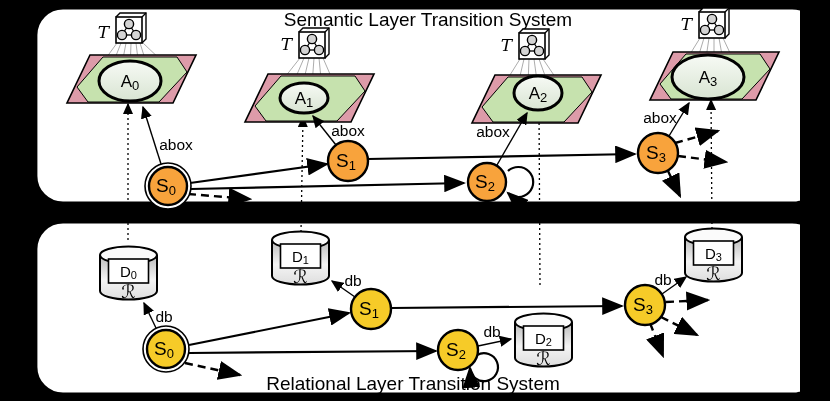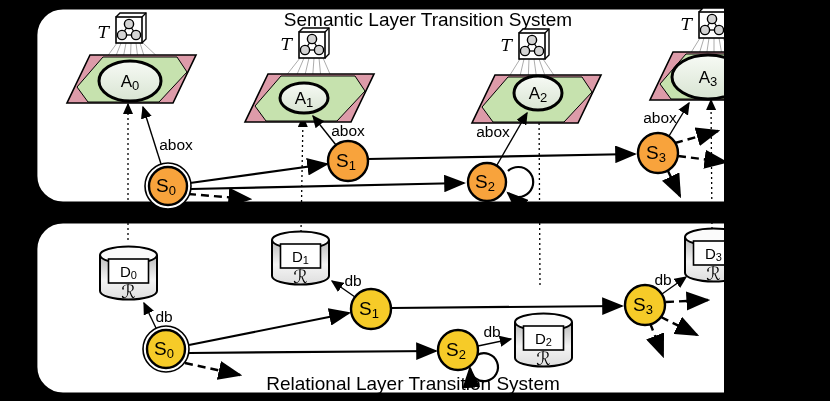--- a/index.html
+++ b/index.html
@@ -1,16 +1,16 @@
 <!DOCTYPE html>
 <html><head>
 <meta charset="utf-8">
 <style>
   html,body{margin:0;padding:0;background:#000;}
-  .stage{width:724px;height:401px;position:relative;background:#000;overflow:hidden;}
+  .stage{width:800px;height:401px;position:relative;background:#000;overflow:hidden;}
   svg{display:block;}
   text{font-family:"Liberation Sans","DejaVu Sans",sans-serif;fill:#000;}
   .title{font-size:19px;}
   .state-label{font-size:19px;}
   .a-label{font-size:17px;}
   .d-label{font-size:15px;}
   .sub{font-size:13px;}
   .subsm{font-size:11px;}
   .edge-label{font-size:15.5px;}
   .script{font-family:"DejaVu Serif","Liberation Serif",serif;font-style:italic;font-size:17px;}

